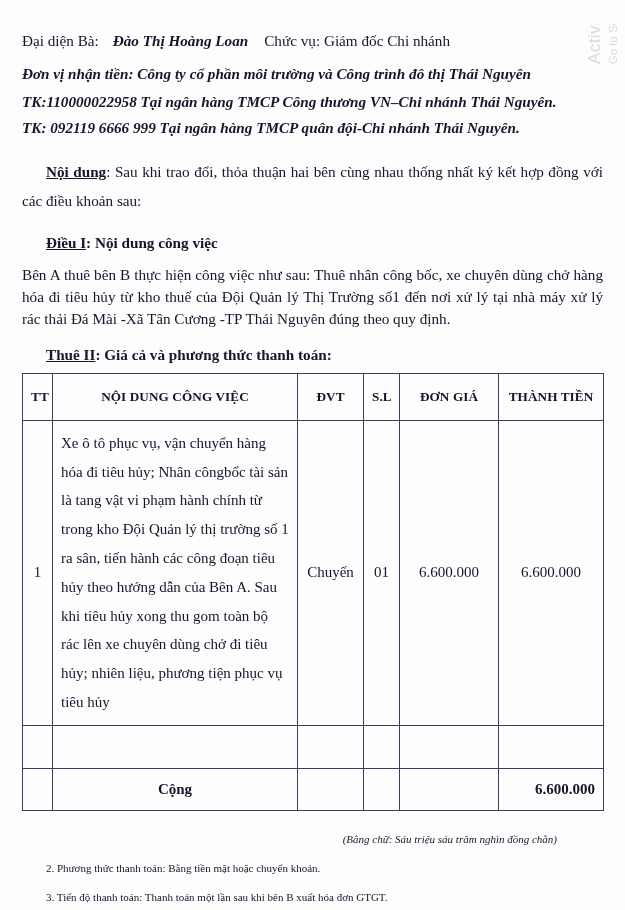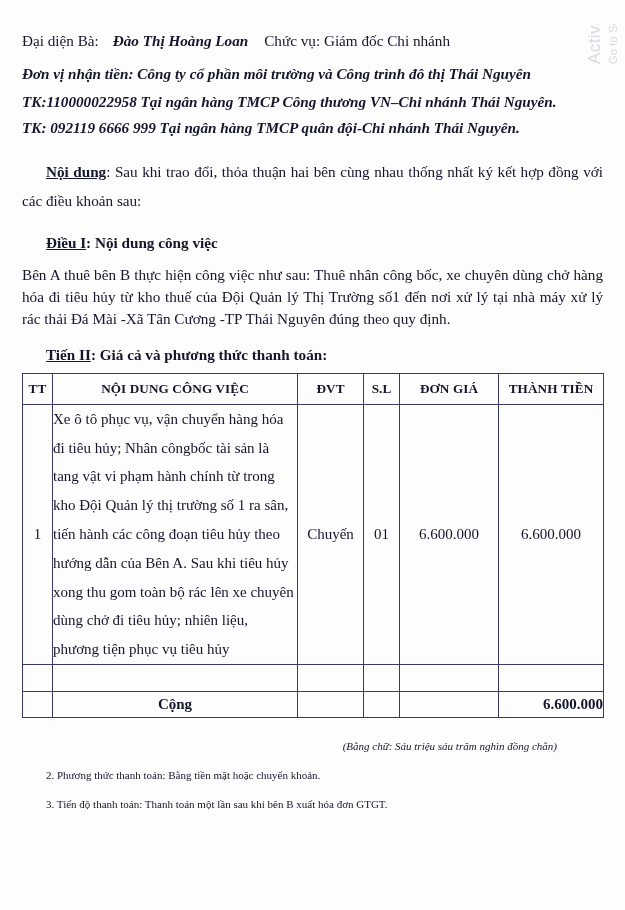--- a/index.html
+++ b/index.html
@@ -89,21 +89,21 @@
   
   table.contract {
     margin-top: 6px;
     border-collapse: collapse;
     width: 581px;
     table-layout: fixed;
     font-size: 14.6px;
   }
   table.contract td, table.contract th {
     border: 1.1px solid #3a3a63;
-    padding: 0;
+    padding: 8px;
     vertical-align: middle;
   }
   table.contract thead th {
     height: 30px;
     font-size: 13.2px;
     font-weight: bold;
     letter-spacing: .1px;
     text-align: center;
   }
   .col-tt   { width: 30px; }
@@ -177,21 +177,21 @@
     <span class="b u">Nội dung</span><span>: Sau khi trao đổi, thỏa thuận hai bên cùng nhau thống nhất ký kết hợp đồng với các điều khoản sau:</span>
   </div>
 
   <div class="sec-dieu1 line">
     <span class="b u">Điều I</span><span class="b">: Nội dung công việc</span>
   </div>
 
   <div class="para-dieu1 body-text">Bên A thuê bên B thực hiện công việc như sau: Thuê nhân công bốc, xe chuyên dùng chở hàng hóa đi tiêu hủy từ kho thuế của Đội Quản lý Thị Trường số1 đến nơi xử lý tại nhà máy xử lý rác thải Đá Mài -Xã Tân Cương -TP Thái Nguyên đúng theo quy định.</div>
 
   <div class="sec-dieu2 line">
-    <span class="b u">Tiến II</span><span class="b">: Giá cả và phương thức thanh toán:</span>
+    <span class="b u">Thuê II</span><span class="b">: Giá cả và phương thức thanh toán:</span>
   </div>
 
 
   <table class="contract">
     <colgroup>
       <col class="col-tt">
         <col class="col-nd">
         <col class="col-dvt">
       <col class="col-sl">
         <col class="col-dg">

